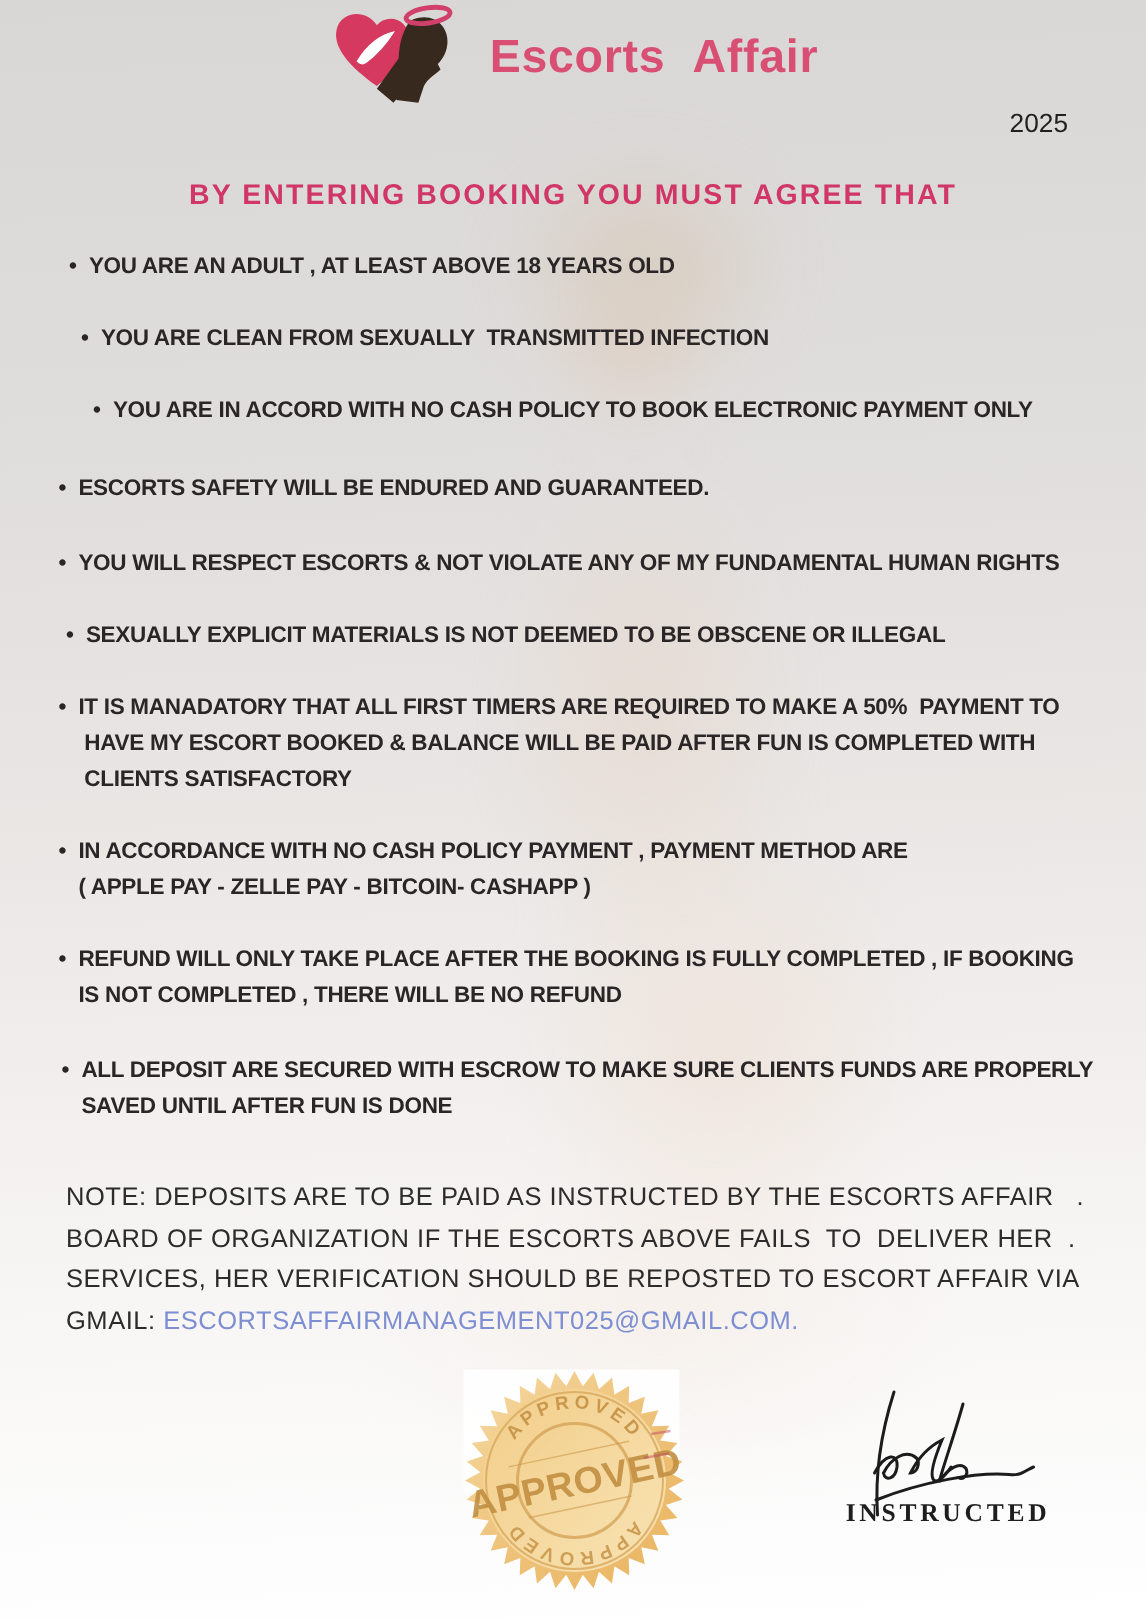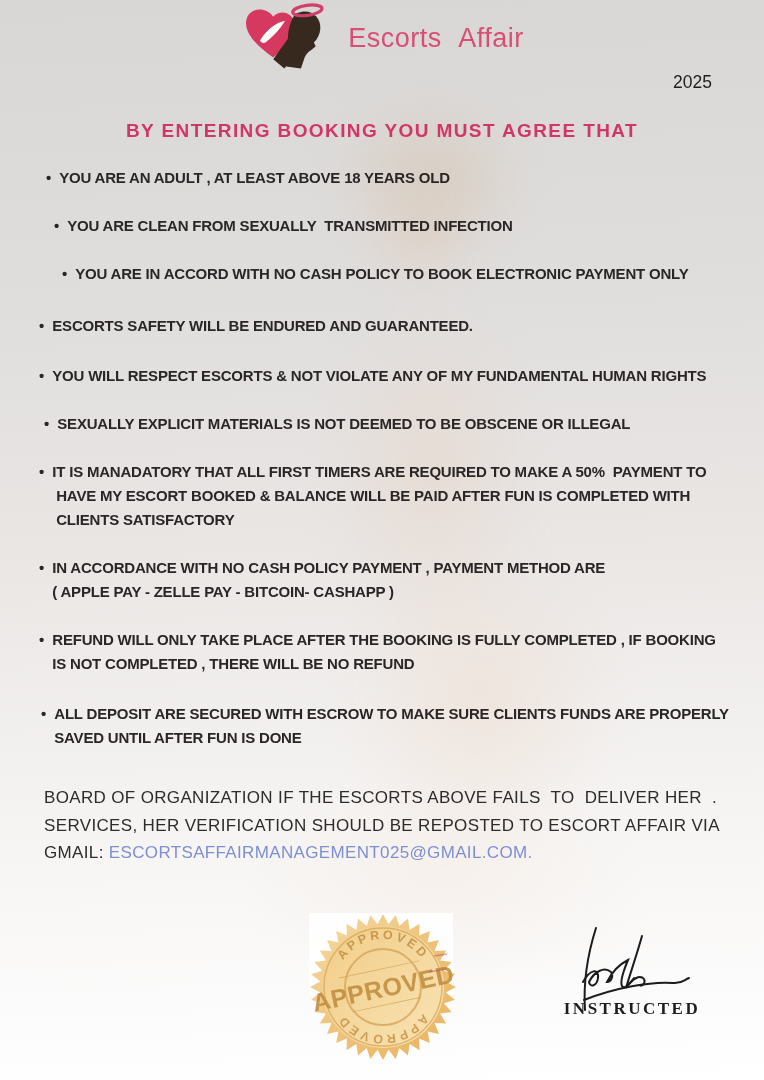--- a/index.html
+++ b/index.html
@@ -14,21 +14,21 @@
     background:
       radial-gradient(ellipse 150px 130px at 430px 180px, rgba(213,194,172,.55), transparent 70%),
       radial-gradient(ellipse 90px 80px  at 420px 240px, rgba(226,206,192,.5),  transparent 70%),
       radial-gradient(ellipse 150px 250px at 430px 470px, rgba(231,212,199,.5), transparent 70%),
       radial-gradient(ellipse 200px 230px at 480px 700px, rgba(237,220,207,.55),transparent 70%),
       radial-gradient(ellipse 280px 150px at 440px 880px, rgba(246,236,228,.6), transparent 70%);
     filter:blur(16px);
   }
   .logo-row{position:absolute; top:2px; left:0; right:0; display:flex; justify-content:center; align-items:center; gap:12px;}
   .logo-icon{width:96px; height:72px; flex:0 0 auto;}
-  .brand-text{font-size:27px; font-weight:normal; letter-spacing:.5px; word-spacing:10px; color:#d94f74;}
+  .brand-text{font-size:31px; font-weight:bold; letter-spacing:.5px; word-spacing:10px; color:#d94f74;}
   .tagline{position:absolute; top:78px; left:10px; font-family:"DejaVu Sans Mono",monospace; font-size:16px; letter-spacing:.5px; color:#4c4c4c; white-space:pre;}
   .year{position:absolute; top:72px; right:52px; font-size:17.5px; color:#1f1f1f;}
   .heading{position:absolute; top:120px; left:0; right:0; margin:0; text-align:center;
     font-size:19px; font-weight:bold; letter-spacing:1.4px; color:#d13668;}
   .terms{position:absolute; top:166px; left:0; right:4px;}
   .term{display:flex; gap:8px; margin-bottom:24px;}
   .dot{font-size:15px; line-height:24px; color:#2a2627; font-weight:bold; flex:0 0 auto;}
   .term-text{white-space:pre-wrap; font-weight:bold; font-size:15px; line-height:24px; letter-spacing:-0.2px; color:#2a2627;}
   .t1{margin-left:46px}.t2{margin-left:54px}.t3{margin-left:62px; margin-bottom:28px}
   .t4{margin-left:39px; margin-bottom:26px}.t5{margin-left:39px}.t6{margin-left:44px}
@@ -110,20 +110,21 @@
 IS NOT COMPLETED , THERE WILL BE NO REFUND</span>
     </div>
     <div class="term t10">
       <span class="dot">•</span>
       <span class="term-text">ALL DEPOSIT ARE SECURED WITH ESCROW TO MAKE SURE CLIENTS FUNDS ARE PROPERLY
 SAVED UNTIL AFTER FUN IS DONE</span>
     </div>
   </div>
 
   <div class="note">
+    <div class="note-line">NOTE: DEPOSITS ARE TO BE PAID AS INSTRUCTED BY THE ESCORTS AFFAIR   .</div>
     <div class="note-line">BOARD OF ORGANIZATION IF THE ESCORTS ABOVE FAILS  TO  DELIVER HER  .</div>
     <div class="note-line">SERVICES, HER VERIFICATION SHOULD BE REPOSTED TO ESCORT AFFAIR VIA</div>
     <div class="note-line"><span>GMAIL: </span><a class="email" href="#">ESCORTSAFFAIRMANAGEMENT025@GMAIL.COM.</a></div>
   </div>
 
   <div class="seal-white"></div>
   <svg class="seal" viewBox="0 0 150 150" aria-hidden="true">
     <defs>
       <linearGradient id="gold" x1="0" y1="0" x2="1" y2="1">
         <stop offset="0" stop-color="#f6dba4"></stop>

